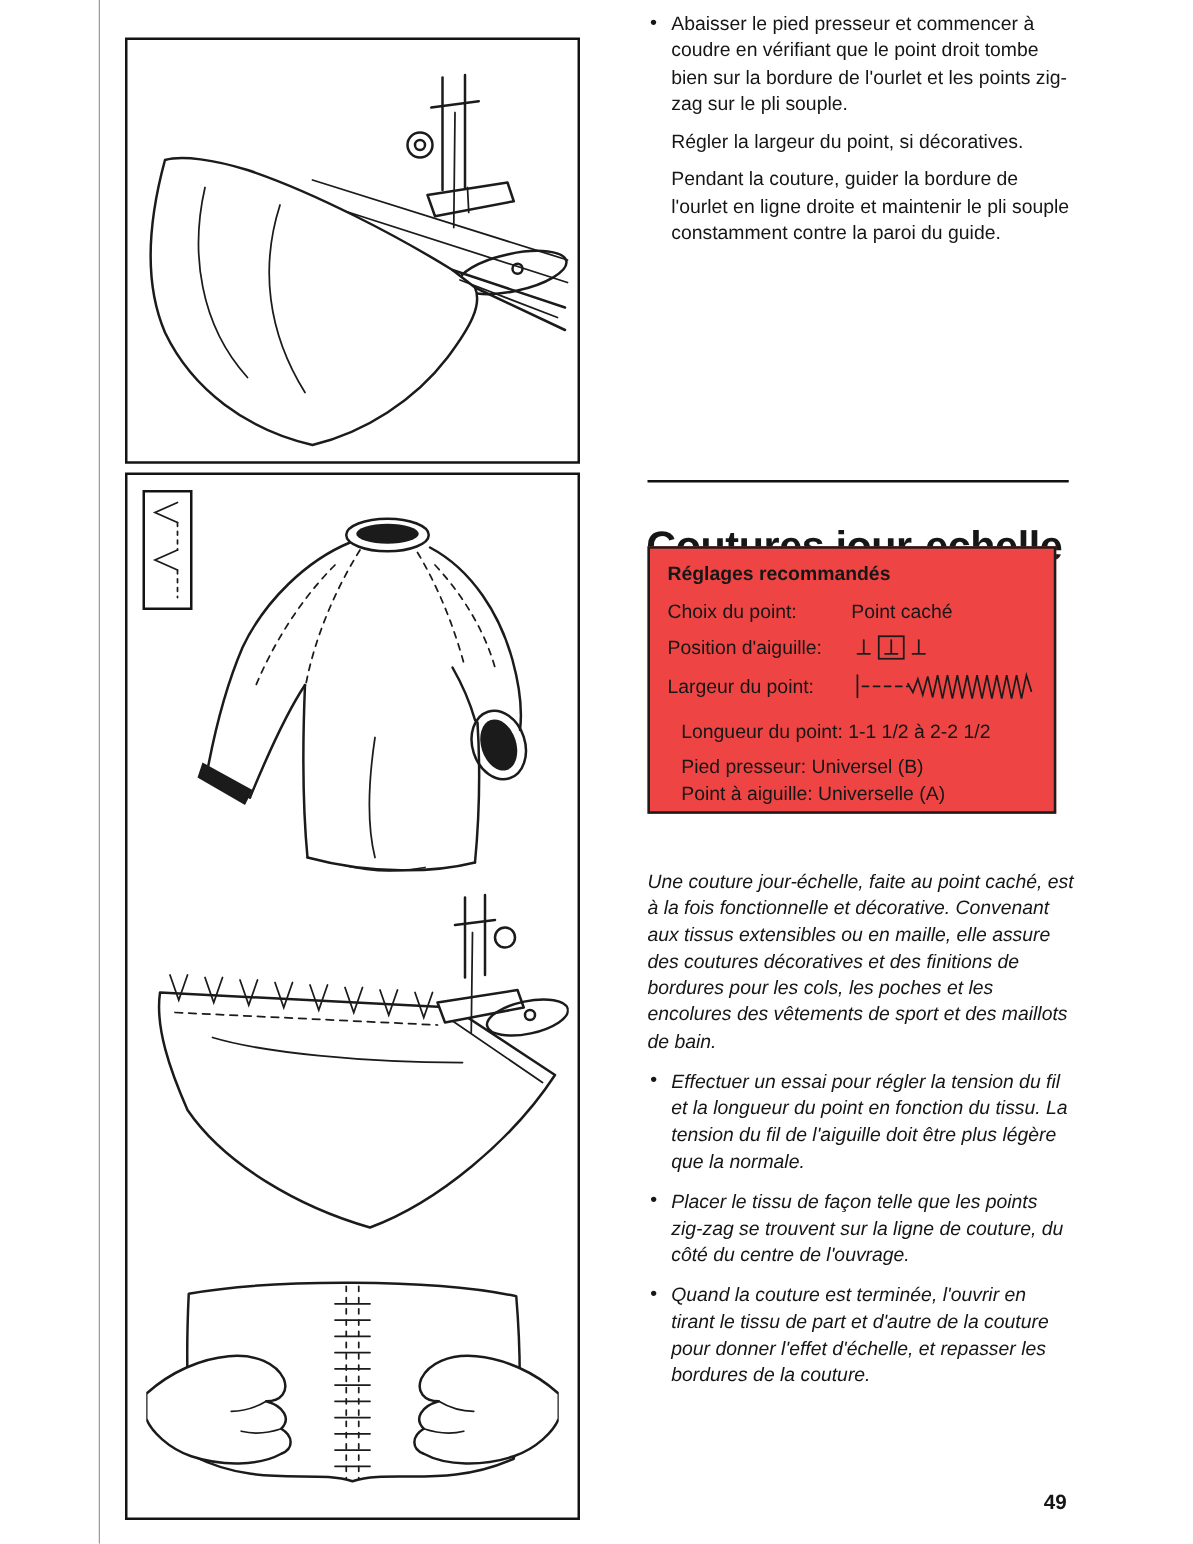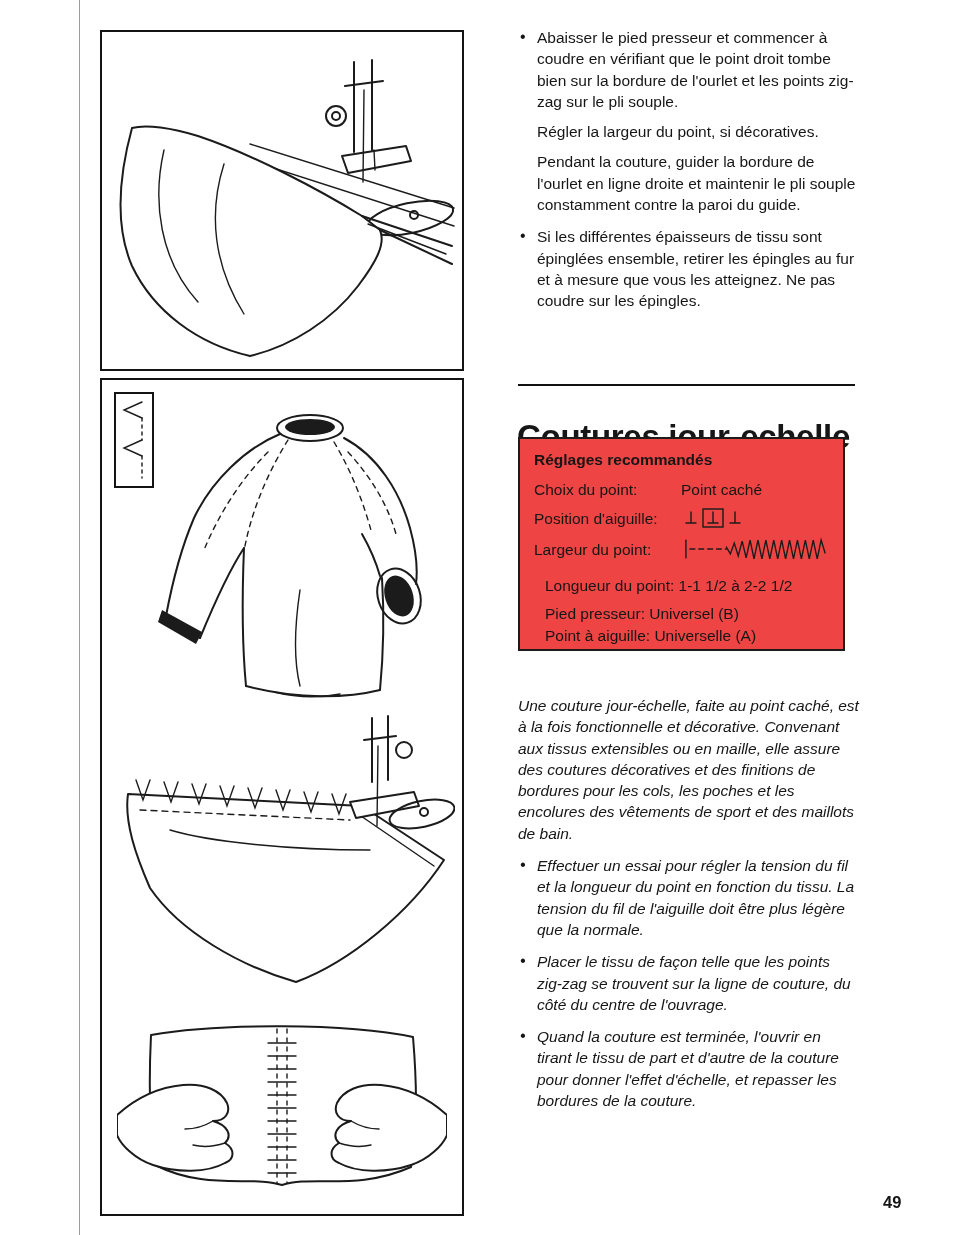--- a/index.html
+++ b/index.html
@@ -17,41 +17,41 @@
 
   .stitch-symbol-box { position:absolute; left:12px; top:12px; width:40px; height:96px; border:2px solid #141414; background:#fff; }
 
   svg { display:block; }
   .ink { stroke:#1b1b1b; fill:none; stroke-width:2; stroke-linecap:round; stroke-linejoin:round; }
   .ink-thin { stroke:#1b1b1b; fill:none; stroke-width:1.4; stroke-linecap:round; }
   .ink-fill { fill:#1b1b1b; stroke:none; }
   .paper { fill:#ffffff; }
 
   .right-col { position:absolute; left:518px; width:338px; }
-  #top-list { top:27px; }
+  #top-list { top:9px; }
 
   ul.blist { list-style:none; }
   ul.blist > li { position:relative; padding-left:19px; margin-bottom:11px; }
   ul.blist > li::before { content:"\2022"; position:absolute; left:2px; top:-1px; font-size:16px; }
   .subpara { margin-top:9px; }
 
   .divider { position:absolute; left:518px; top:384px; width:337px; height:2px; background:#111; }
   .section-title { position:absolute; left:517px; top:394px; font-size:33px; font-weight:bold; letter-spacing:-0.3px; line-height:30px;margin-top:28px; }
 
   .settings-box { position:absolute; left:518px; top:437px; width:327px; height:214px; border:2px solid #1c1c1c; padding:10px 12px 8px 14px; background:#ef4444; }
   .settings-title { font-weight:bold; margin-bottom:9px; }
   .srow { display:flex; align-items:center; margin-top:7px; }
   .srow .lbl { width:147px; flex:0 0 auto; }
   .sline { margin-top:7px;margin-left:11px; }
   .sline-tight { margin-top:1px; }
 
   #body-flow { top:695px; width:341px;font-style:italic; }
   #body-flow p.intro { margin-bottom:11px; }
 
-  .page-number { position:absolute; left:883px; top:1192px; font-size:16.5px; font-weight:bold;text-align:center; }
+  .page-number { position:absolute; left:835px; top:1192px; font-size:16.5px; font-weight:bold;text-align:center; }
 </style>
 </head>
 <body>
 
 <div class="gutter-line"></div>
 
 <div class="figure-box" id="fig1">
   <svg width="360" height="337" viewBox="0 0 360 337">
 
     <g class="ink-thin">
@@ -176,23 +176,20 @@
     </g>
   </svg>
 </div>
 
 <div class="right-col" id="top-list">
   <ul class="blist">
     <li>
       <span>Abaisser le pied presseur et commencer à coudre en vérifiant que le point droit tombe bien sur la bordure de l'ourlet et les points zig-zag sur le pli souple.</span>
       <div class="subpara">Régler la largeur du point, si décoratives.</div>
       <div class="subpara">Pendant la couture, guider la bordure de l'ourlet en ligne droite et maintenir le pli souple constamment contre la paroi du guide.</div>
-    </li>
-    <li>
-      <span>Si les différentes épaisseurs de tissu sont épinglées ensemble, retirer les épingles au fur et à mesure que vous les atteignez. Ne pas coudre sur les épingles.</span>
     </li>
   </ul>
 </div>
 
 <div class="divider"></div>
 
 <h1 class="section-title">Coutures jour-echelle</h1>
 
 <div class="settings-box">
   <div class="settings-title">Réglages recommandés</div>

